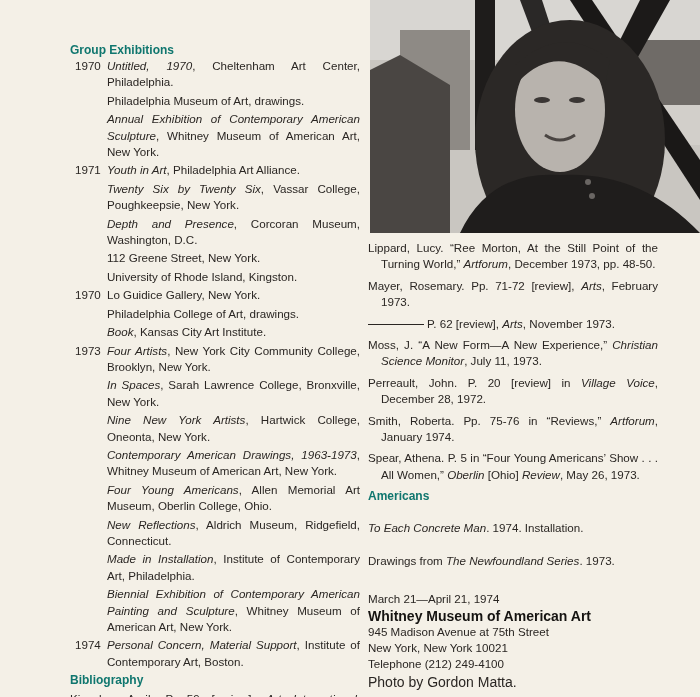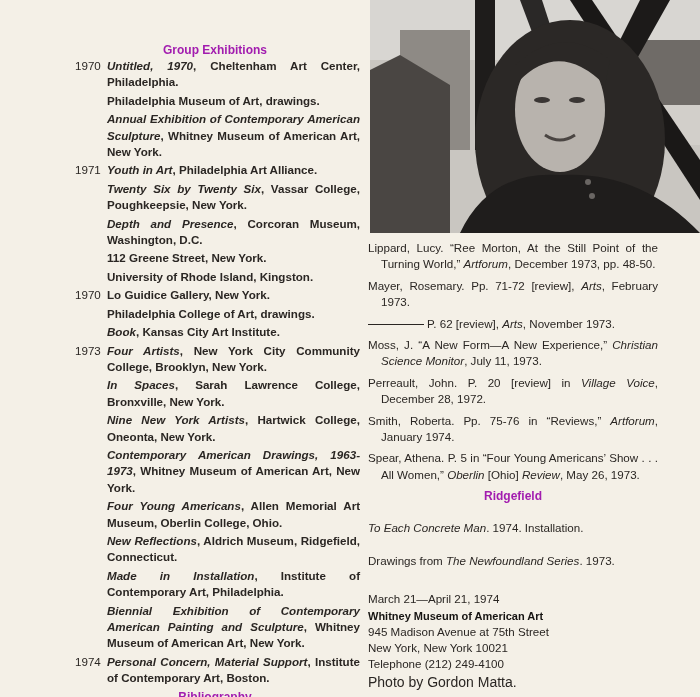--- a/index.html
+++ b/index.html
@@ -6,31 +6,31 @@
   body {
     width: 700px; height: 697px; position: relative; overflow: hidden;
     background: #f4f0e7;
     font-family: "Liberation Sans", "DejaVu Sans", sans-serif;
     color: #2a2623;
     font-size: 11.6px;
     line-height: 16.4px;
   }
   .col-left { position: absolute; left: 70px; top: 42px; width: 290px; }
   .col-right { position: absolute; left: 368px; top: 240px; width: 290px; }
-  h3 { margin: 0; font-size: 12px; font-weight: bold; color: #a21caf; line-height: 16px; text-align: center; }
+  h3 { margin: 0; font-size: 12px; font-weight: bold; color: #0f766e; line-height: 16px; }
   .year-block { display: flex; }
   .year { width: 37px; flex: none; padding-left: 5px; box-sizing: border-box; }
   .entries { flex: 1; }
-  .entry { text-align: justify; margin-bottom: 2px; font-weight: bold; }
+  .entry { text-align: justify; margin-bottom: 2px; }
   .entry i, .bib i, .cat i { font-style: italic; }
   .bib { text-indent: -13px; padding-left: 13px; text-align: justify; margin-bottom: 5px; }
   .bib-left { margin-top: 3px; }
   .cat { margin-bottom: 1px; margin-top: 16px; }
   .dates { margin-top: 22px; }
-  .museum { font-weight: bold; font-size: 11px; line-height: 16px; color: #151311; }
+  .museum { font-weight: bold; font-size: 14px; line-height: 16px; color: #151311; }
   .credit { font-size: 14px; line-height: 16px; margin-top: 1px; }
   .rule { display: inline-block; width: 56px; border-bottom: 1px solid #2a2623; vertical-align: 3px; margin-right: 3px; }
   .photo { position: absolute; left: 370px; top: 0; width: 330px; height: 233px; overflow: hidden; }
   .photo svg { display: block; width: 100%; height: 100%; }
 </style>
 </head>
 <body>
 
 <div class="photo">
   <svg viewBox="0 0 330 233" preserveAspectRatio="none">
@@ -114,21 +114,21 @@
 <div class="col-right">
   <div id="bib-right">
       <div class="bib"><span>Lippard, Lucy. “Ree Morton, At the Still Point of the Turning World,” </span><i>Artforum</i><span>, December 1973, pp. 48-50.</span></div>
       <div class="bib"><span>Mayer, Rosemary. Pp. 71-72 [review], </span><i>Arts</i><span>, February 1973.</span></div>
       <div class="bib"><span class="rule"></span><span>P. 62 [review], </span><i>Arts</i><span>, November 1973.</span></div>
       <div class="bib"><span>Moss, J. “A New Form—A New Experience,” </span><i>Christian Science Monitor</i><span>, July 11, 1973.</span></div>
       <div class="bib"><span>Perreault, John. P. 20 [review] in </span><i>Village Voice</i><span>, December 28, 1972.</span></div>
       <div class="bib"><span>Smith, Roberta. Pp. 75-76 in “Reviews,” </span><i>Artforum</i><span>, January 1974.</span></div>
       <div class="bib"><span>Spear, Athena. P. 5 in “Four Young Americans’ Show . . . All Women,” </span><i>Oberlin</i><span> [Ohio] </span><i>Review</i><span>, May 26, 1973.</span></div>
     </div>
-  <h3>Ridgefield</h3>
+  <h3>Americans</h3>
   <div id="catalogue">
       <div class="cat"><i>To Each Concrete Man</i><span>. 1974. Installation.</span></div>
       <div class="cat"><span>Drawings from </span><i>The Newfoundland Series</i><span>. 1973.</span></div>
     </div>
   <div class="dates">March 21—April 21, 1974</div>
   <div class="museum">Whitney Museum of American Art</div>
   <div>945 Madison Avenue at 75th Street</div>
   <div>New York, New York 10021</div>
   <div>Telephone (212) 249-4100</div>
   <div class="credit">Photo by Gordon Matta.</div>

